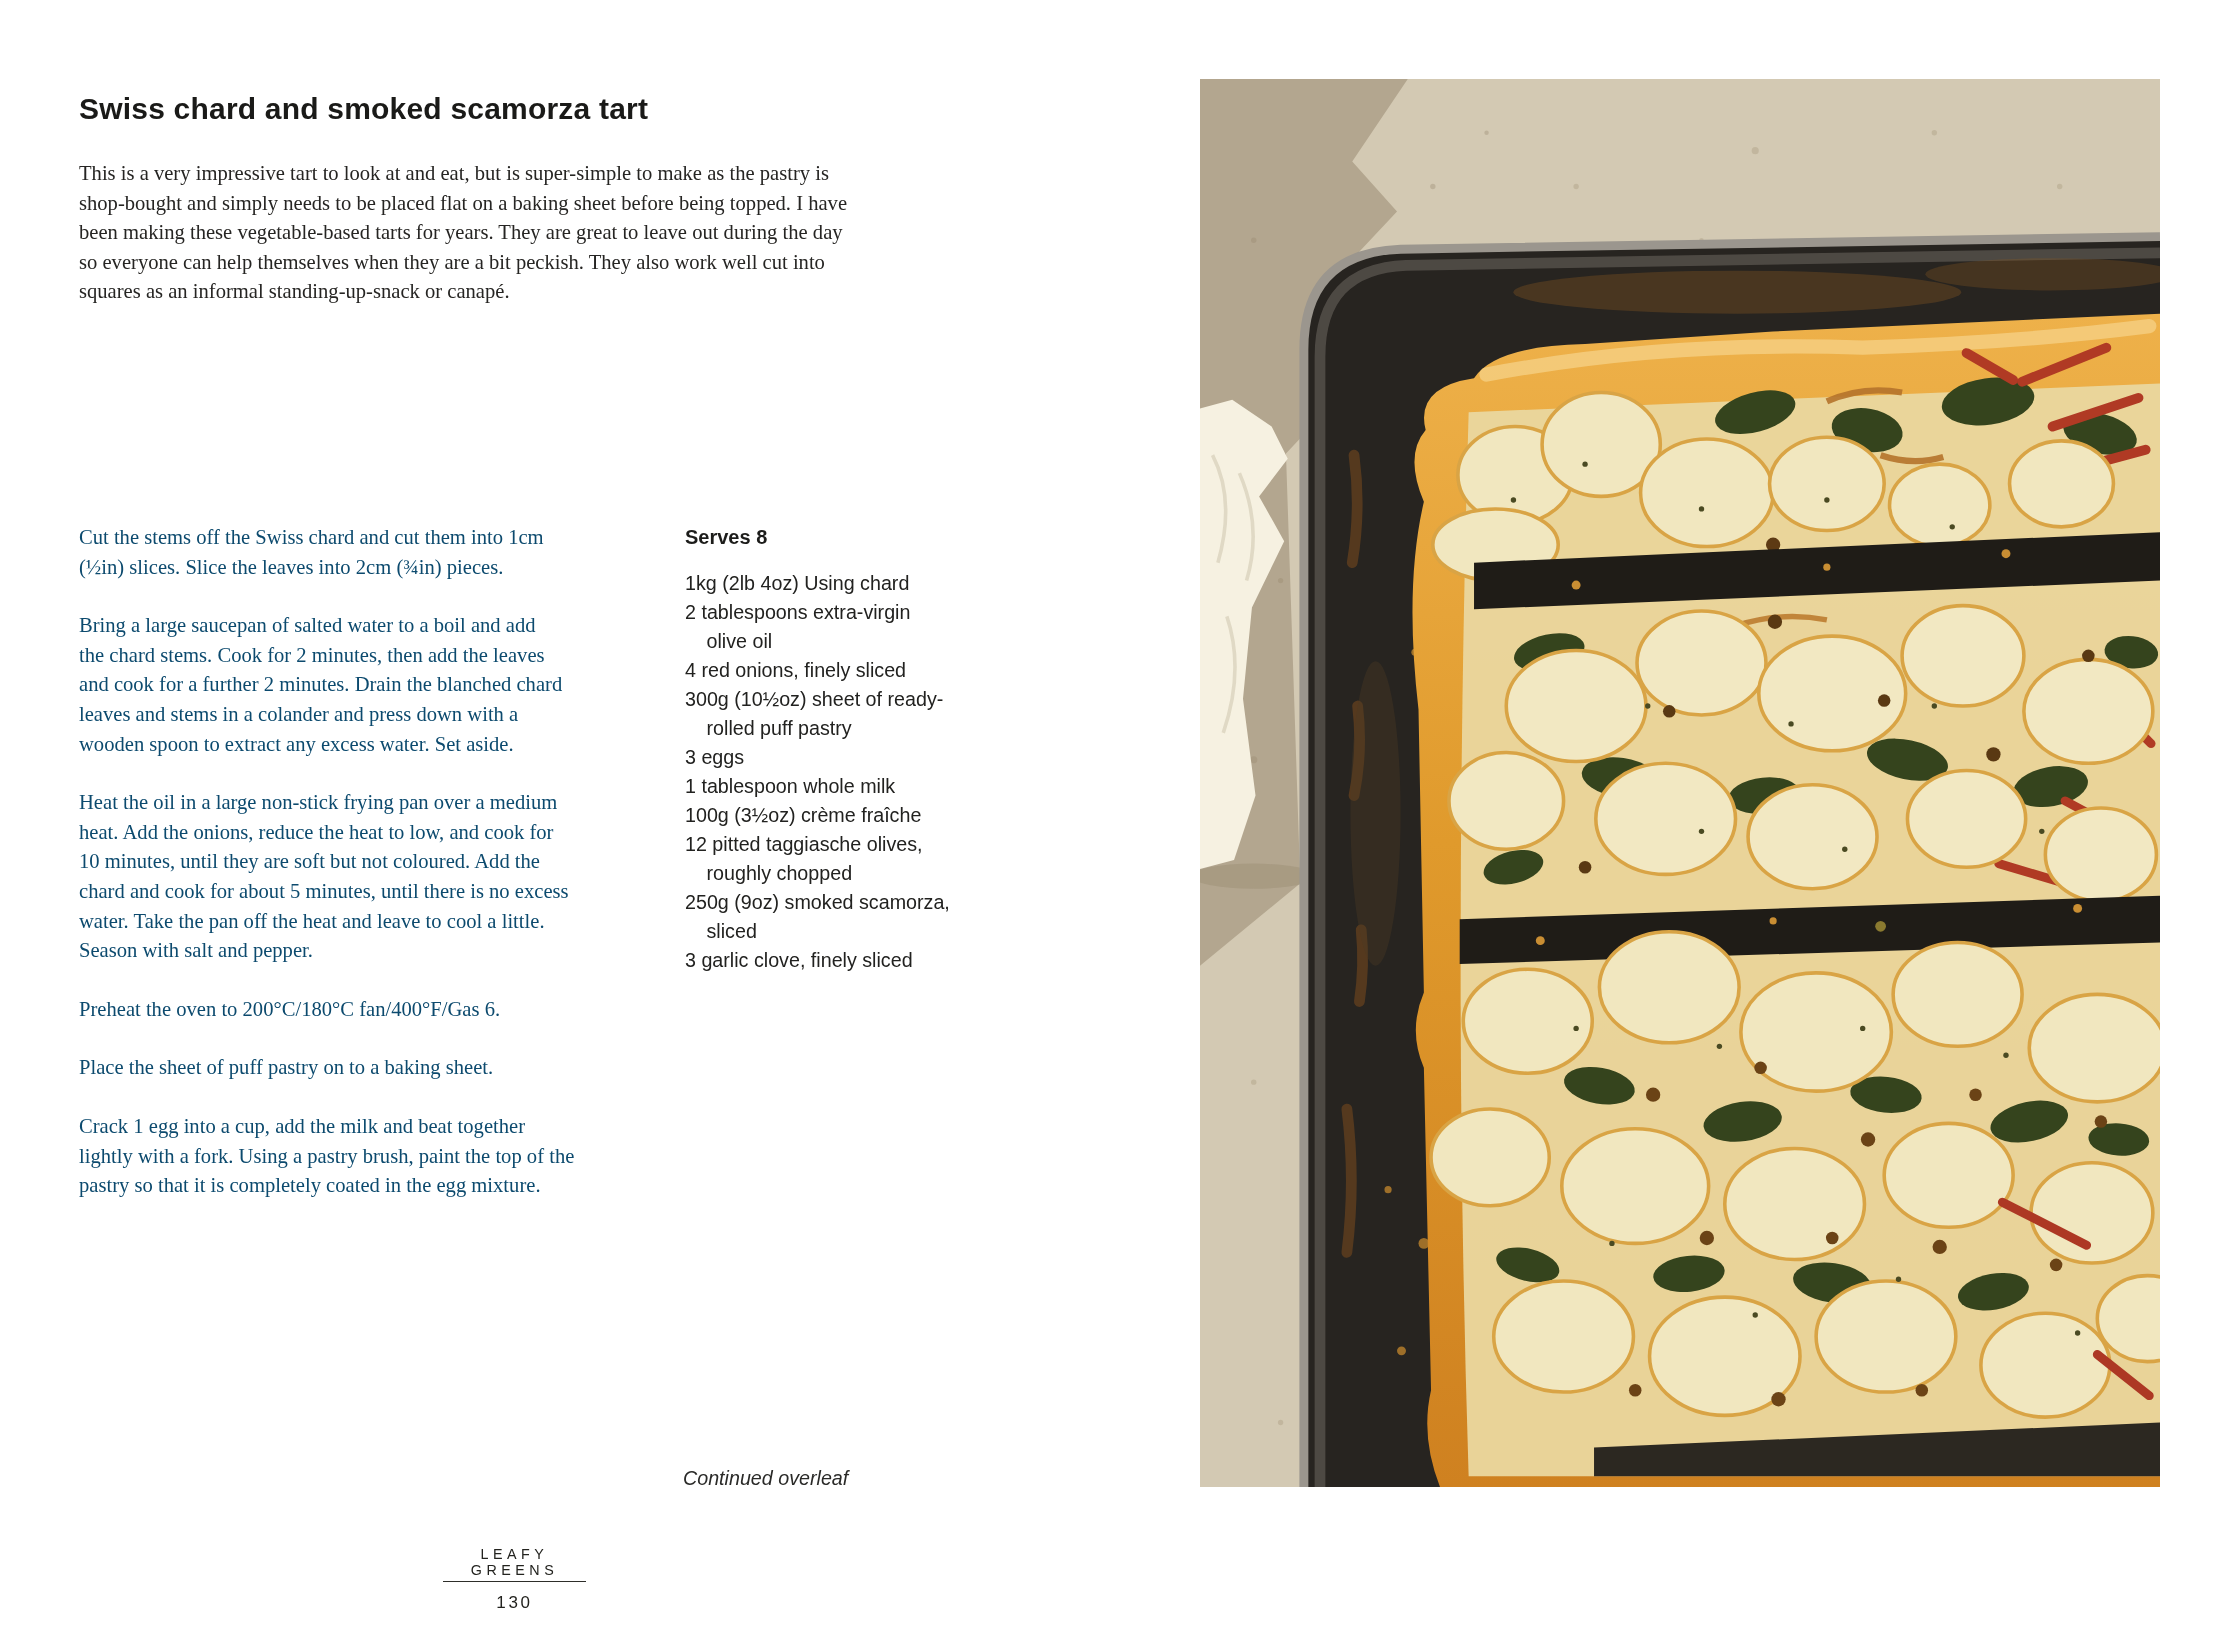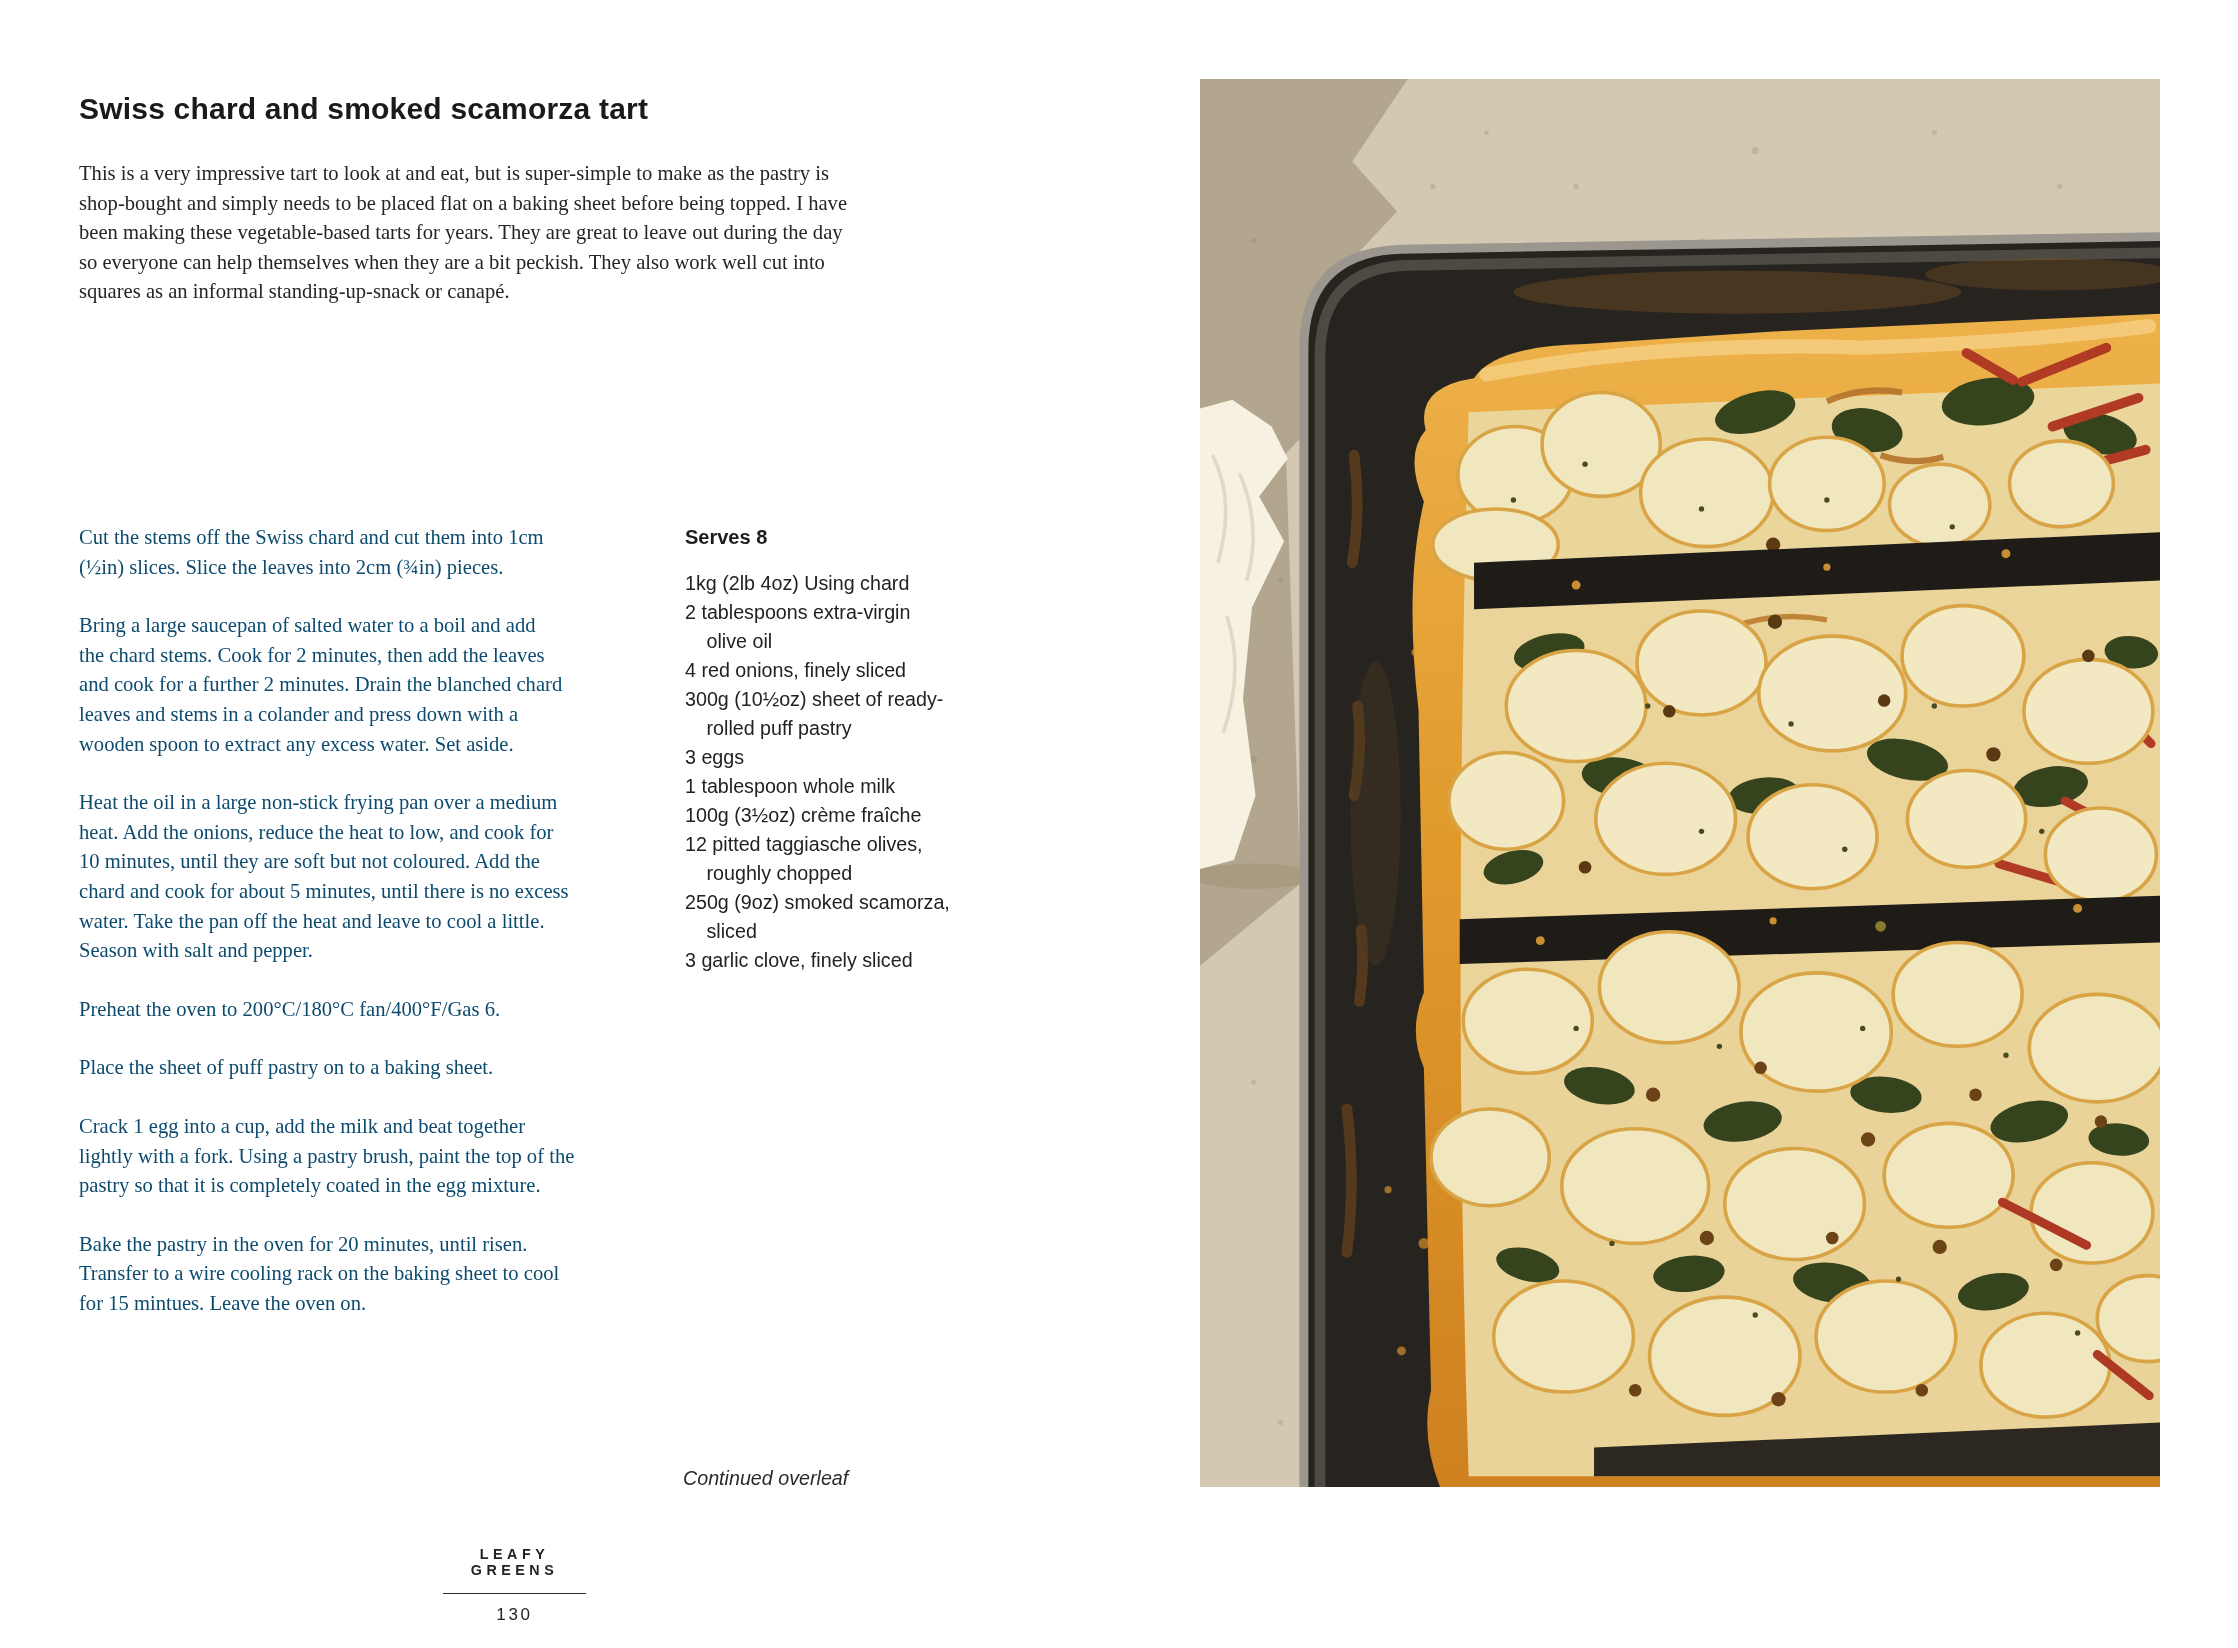--- a/index.html
+++ b/index.html
@@ -32,22 +32,22 @@
     padding-left:21.5px;text-indent:-21.5px;white-space:pre-line;margin:0;
   }
   .continued{
     left:683px;top:1467px;width:358px;
     font-size:19.7px;font-style:italic;color:#2a2a28;
   }
   .footer{
     left:443px;top:1546px;width:143px;text-align:center;
   }
   .footer-section{
-    display:block;font-size:14.3px;font-weight:700;letter-spacing:4.5px;color:#23231f;
-    padding-bottom:15px;border-bottom:1.8px solid #2e2e2a;
+    display:block;font-size:14.3px;font-weight:400;letter-spacing:4.5px;color:#23231f;
+    padding-bottom:3px;border-bottom:1.8px solid #2e2e2a;
   }
   .footer-page{
     display:block;font-size:17px;font-weight:500;letter-spacing:2.7px;color:#23231f;
     padding-top:10.7px;
   }
   
   .photo{
     left:1200px;top:79px;width:960px;height:1408px;overflow:hidden;background:#cfc5af;
   }
   .photo svg{display:block;width:100%;height:100%;}
@@ -75,23 +75,20 @@
 heat. Add the onions, reduce the heat to low, and cook for
 10 minutes, until they are soft but not coloured. Add the
 chard and cook for about 5 minutes, until there is no excess
 water. Take the pan off the heat and leave to cool a little.
 Season with salt and pepper.</p>
   <p class="para">Preheat the oven to 200°C/180°C fan/400°F/Gas 6.</p>
   <p class="para">Place the sheet of puff pastry on to a baking sheet.</p>
   <p class="para">Crack 1 egg into a cup, add the milk and beat together
 lightly with a fork. Using a pastry brush, paint the top of the
 pastry so that it is completely coated in the egg mixture.</p>
-  <p class="para">Bake the pastry in the oven for 20 minutes, until risen.
-Transfer to a wire cooling rack on the baking sheet to cool
-for 15 mintues. Leave the oven on.</p>
 </div>
 
 <div class="abs ingredients">
   <p class="serves">Serves 8</p>
   <p class="ing">1kg (2lb 4oz) Using chard</p>
   <p class="ing">2 tablespoons extra-virgin
 olive oil</p>
   <p class="ing">4 red onions, finely sliced</p>
   <p class="ing">300g (10½oz) sheet of ready-
 rolled puff pastry</p>

